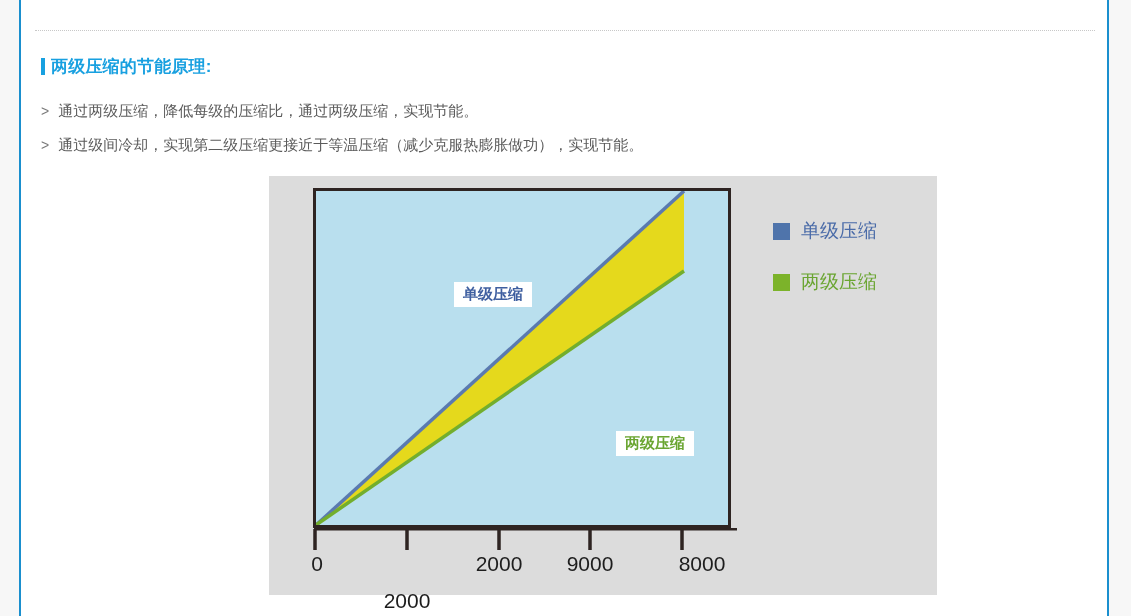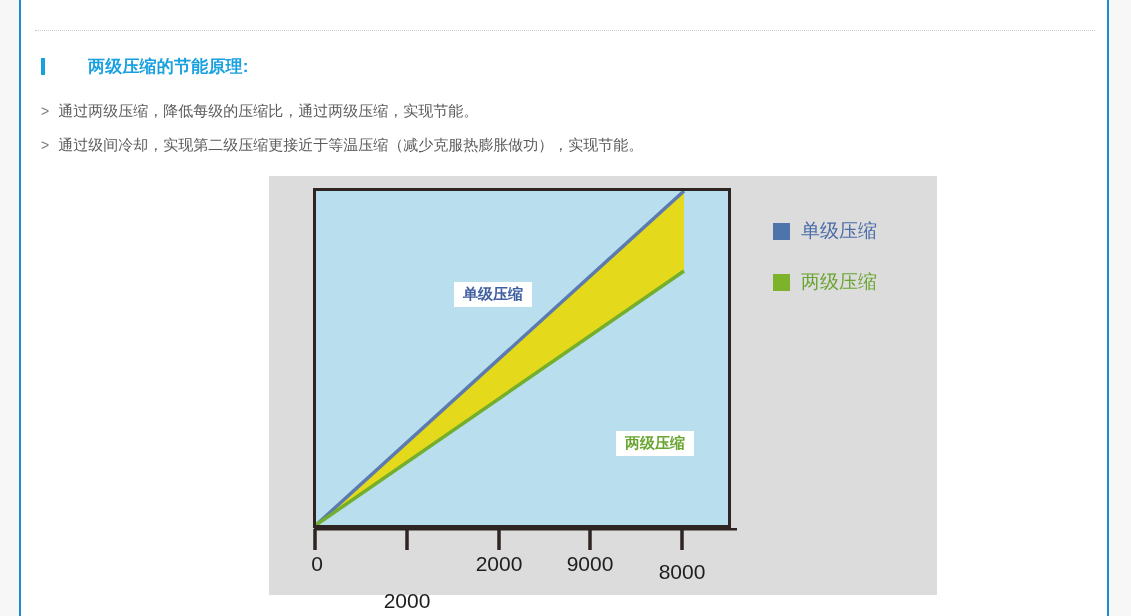--- a/index.html
+++ b/index.html
@@ -36,21 +36,21 @@
     position: absolute; left: 21px; top: 0; width: 1086px; height: 616px;
     background: #ffffff;
   }
   .dotted-divider {
     position: absolute; left: 14px; top: 30px; width: 1060px; height: 1px;
     border-top: 1px dotted #c8c8c8;
   }
   
   .heading {
     position: absolute; left: 20px; top: 58px;
-    display: flex; align-items: center; gap: 37px;
+    display: flex; align-items: center;
   }
   .heading-bar {
     width: 4px; height: 17px; background: #18a0e0; margin-right: 6px;
   }
   .heading-text {
     font-size: 17px; font-weight: bold; color: #18a0e0;
     letter-spacing: 0.2px; line-height: 1;
   }
   
   .bullet {
@@ -187,21 +187,21 @@
           <line x1="2" y1="1" x2="2" y2="22" stroke="#2e2422" stroke-width="3.5"></line>
           <line x1="94" y1="1" x2="94" y2="22" stroke="#2e2422" stroke-width="3.5"></line>
           <line x1="186" y1="1" x2="186" y2="22" stroke="#2e2422" stroke-width="3.5"></line>
           <line x1="277" y1="1" x2="277" y2="22" stroke="#2e2422" stroke-width="3.5"></line>
           <line x1="369" y1="1" x2="369" y2="22" stroke="#2e2422" stroke-width="3.5"></line>
         </svg>
         <div class="xtick-label" style="left:4px;">0</div>
         <div class="xtick-label" style="left:94px;margin-top:37px;">2000</div>
         <div class="xtick-label" style="left:186px;">2000</div>
         <div class="xtick-label" style="left:277px;">9000</div>
-        <div class="xtick-label" style="left:369px;margin-top:8px;">8000</div>
+        <div class="xtick-label" style="left:389px;">8000</div>
       </div>
 
       <div class="legend">
         <div class="legend-row">
           <span class="legend-swatch" style="background:#4f74ab;"></span>
           <span class="legend-text" style="color:#4a6ba8;">单级压缩</span>
         </div>
         <div class="legend-row">
           <span class="legend-swatch" style="background:#7cb32a;"></span>
           <span class="legend-text" style="color:#6aa531;">两级压缩</span>

